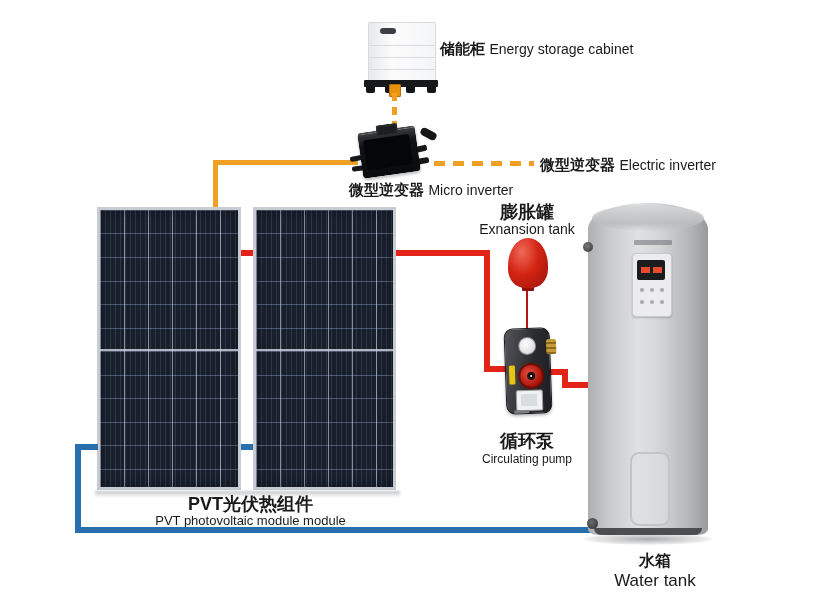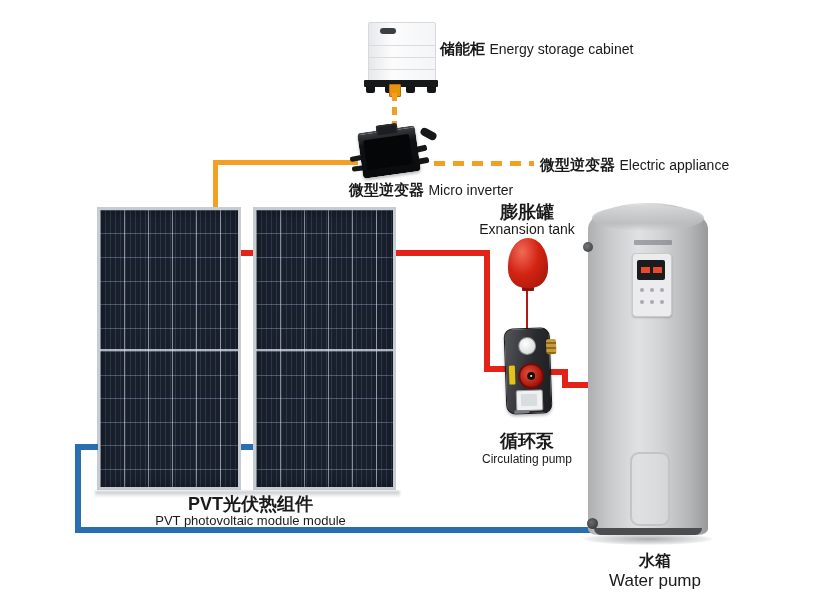--- a/index.html
+++ b/index.html
@@ -113,21 +113,21 @@
     <span class="en">Energy storage cabinet</span>
   </div>
 
   <div class="abs dash-v" style="left:392px;top:93px;height:34px;"></div>
   <div class="abs wire-o" style="left:213px;top:160px;width:5px;height:47px;"></div>
   <div class="abs wire-o" style="left:213px;top:160px;width:145px;height:5px;"></div>
   <div class="abs dash-h" style="left:434px;top:161px;width:100px;"></div>
 
   <div class="abs lbl" style="left:540px;top:156px;">
     <span class="zh">微型逆变器</span>
-    <span class="en">Electric appliance</span>
+    <span class="en">Electric inverter</span>
   </div>
 
   <div class="abs inv-nub" style="left:350px;top:156px;width:12px;height:5px;transform:rotate(-10deg);"></div>
   <div class="abs inv-nub" style="left:352px;top:166px;width:12px;height:5px;transform:rotate(-8deg);"></div>
   <div class="abs inv-nub" style="left:413px;top:146px;width:14px;height:6px;transform:rotate(-14deg);"></div>
   <div class="abs inv-nub" style="left:415px;top:158px;width:14px;height:6px;transform:rotate(-10deg);"></div>
   <div class="abs inv-nub" style="left:420px;top:130px;width:17px;height:8px;transform:rotate(28deg);border-radius:4px;"></div>
   <div class="abs inv-body">
     <div class="inv-handle"></div>
     <div class="inv-face"></div>
@@ -204,16 +204,16 @@
       <div class="tank-btn" style="left:27px;top:46px;"></div>
     </div>
     <div class="tank-hatch"></div>
     <div class="tank-base"></div>
   </div>
   <div class="abs tank-fit-left"></div>
   <div class="abs tank-fit-bottom"></div>
 
   <div class="abs lbl-stack lbl-big" style="left:575px;top:551px;width:160px;">
     <span class="zh">水箱</span>
-    <span class="en">Water pump</span>
+    <span class="en">Water tank</span>
   </div>
 
 </div>
 
 </body></html>

